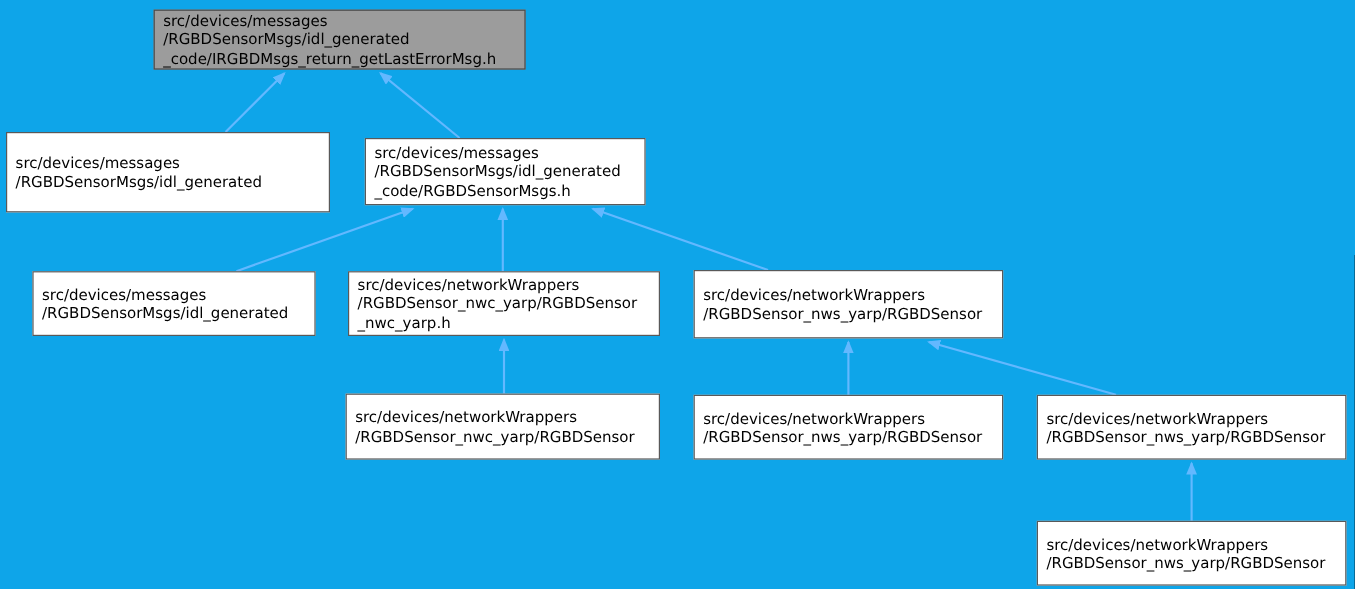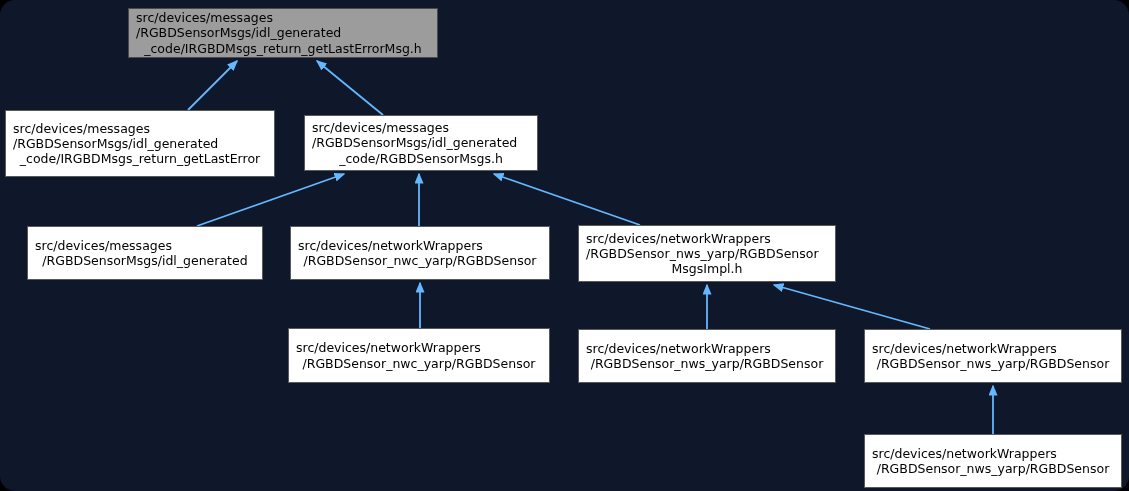--- a/index.html
+++ b/index.html
@@ -4,24 +4,23 @@
 <style>
   html, body {
     margin: 0;
     padding: 0;
     background: #000000;
   }
   .canvas {
     position: relative;
     width: 1129px;
     height: 491px;
-    background: #0f172a;
+    background: #0ea5e9;
     font-family: "DejaVu Sans", "Liberation Sans", sans-serif;
     overflow: hidden;
-    border-radius: 15px;
   }
   .edges {
     position: absolute;
     left: 0; top: 0;
     width: 1129px; height: 491px;
     pointer-events: none;
   }
   .node {
     position: absolute;
     box-sizing: border-box;
@@ -34,21 +33,21 @@
     display: flex;
     flex-direction: column;
     justify-content: center;
     cursor: pointer;
   }
   .node.highlight {
     background: #9c9c9c;
     border-color: #4a4a4a;
   }
   .node .ln { text-align: left; white-space: nowrap; }
-  .node .ln:last-child { text-align: center; }
+  .node .ln:last-child { text-align: left; }
 
   
   .n-top      { left: 128px; top: 8px;   width: 310px; height: 50px; }
   .n-cpp1     { left: 5px;   top: 110px; width: 270px; height: 67px; }
   .n-msgs-h   { left: 304px; top: 115px; width: 234px; height: 56px; }
   .n-msgs-cpp { left: 27px;  top: 226px; width: 236px; height: 54px; }
   .n-nwc-h    { left: 290px; top: 226px; width: 260px; height: 54px; }
   .n-impl-h   { left: 578px; top: 225px; width: 258px; height: 57px; }
   .n-nwc-cpp  { left: 288px; top: 328px; width: 262px; height: 55px; }
   .n-impl-cpp { left: 578px; top: 329px; width: 258px; height: 54px; }
@@ -85,43 +84,42 @@
 
   <div class="node highlight n-top">
     <div class="ln">src/devices/messages</div>
     <div class="ln">/RGBDSensorMsgs/idl_generated</div>
     <div class="ln">_code/IRGBDMsgs_return_getLastErrorMsg.h</div>
   </div>
 
   <div class="node n-cpp1">
     <div class="ln">src/devices/messages</div>
     <div class="ln">/RGBDSensorMsgs/idl_generated</div>
-    <div class="ln">_code/IRGBDMsgs_return_getLastError</div>
   </div>
 
   <div class="node n-msgs-h">
     <div class="ln">src/devices/messages</div>
     <div class="ln">/RGBDSensorMsgs/idl_generated</div>
     <div class="ln">_code/RGBDSensorMsgs.h</div>
   </div>
 
   <div class="node n-msgs-cpp">
     <div class="ln">src/devices/messages</div>
     <div class="ln">/RGBDSensorMsgs/idl_generated</div>
   </div>
 
   <div class="node n-nwc-h">
     <div class="ln">src/devices/networkWrappers</div>
     <div class="ln">/RGBDSensor_nwc_yarp/RGBDSensor</div>
+    <div class="ln">_nwc_yarp.h</div>
   </div>
 
   <div class="node n-impl-h">
     <div class="ln">src/devices/networkWrappers</div>
     <div class="ln">/RGBDSensor_nws_yarp/RGBDSensor</div>
-    <div class="ln">MsgsImpl.h</div>
   </div>
 
   <div class="node n-nwc-cpp">
     <div class="ln">src/devices/networkWrappers</div>
     <div class="ln">/RGBDSensor_nwc_yarp/RGBDSensor</div>
   </div>
 
   <div class="node n-impl-cpp">
     <div class="ln">src/devices/networkWrappers</div>
     <div class="ln">/RGBDSensor_nws_yarp/RGBDSensor</div>

